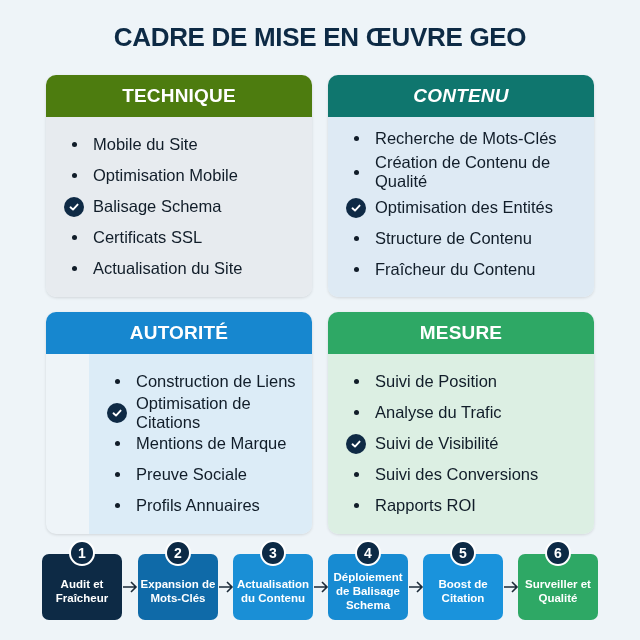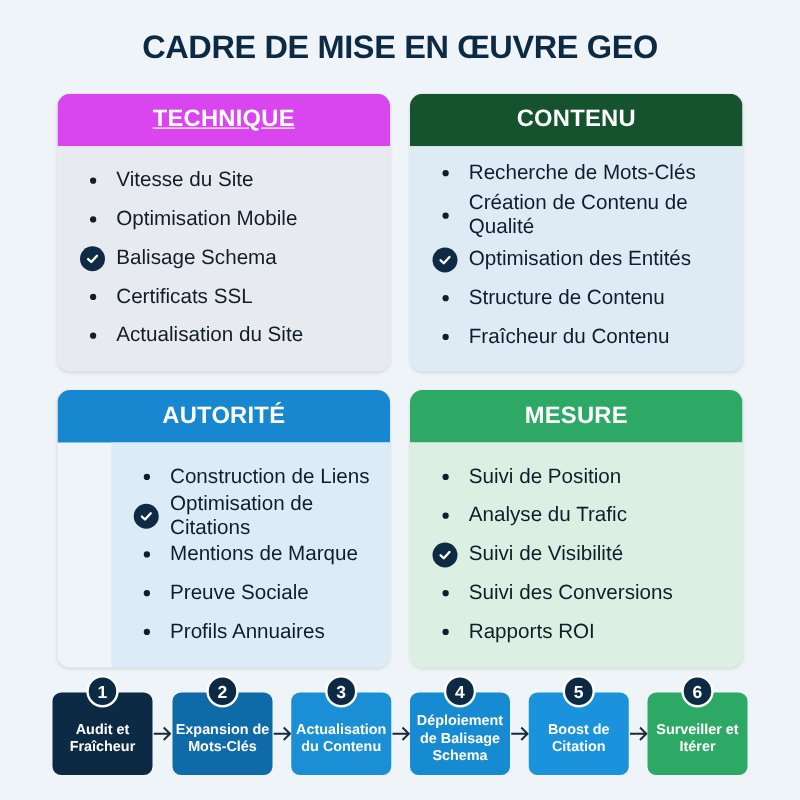--- a/index.html
+++ b/index.html
@@ -58,24 +58,24 @@
   }
   .bullet .dot {
     width: 5px; height: 5px; border-radius: 50%; background: #111d29;
   }
   .check {
     width: 20px; height: 20px; border-radius: 50%;
     background: #0f2a45;
     display: flex; align-items: center; justify-content: center;
   }
   .p-tech { left: 46px; top: 75px; }
-  .p-tech .panel-header { background: #d946ef; text-decoration: underline; }
+  .p-tech .panel-header { background: #4d7c0f; }
   .p-tech .panel-body { background: #e7ebef; }
   .p-cont { left: 328px; top: 75px; }
-  .p-cont .panel-header { background: #14532d; }
+  .p-cont .panel-header { background: #0f766e; font-style: italic; }
   .p-cont .panel-body { background: #deeaf4; }
   .p-auth { left: 46px; top: 312px; }
   .p-auth .panel-header { background: #1787cf; }
   .p-auth .panel-body { background: #dcecf7; margin-left: 43px; }
   .p-mes { left: 328px; top: 312px; }
   .p-mes .panel-header { background: #2ea865; }
   .p-mes .panel-body { background: #dcefe3; }
 
   .steps { position: absolute; left: 0; top: 540px; width: 640px; height: 90px; }
   .step {
@@ -112,21 +112,21 @@
 
 <div class="title">CADRE DE MISE EN ŒUVRE GEO</div>
 
 <div class="panel p-tech">
   <div class="panel-header">TECHNIQUE</div>
   <div class="panel-body">
     <div class="item">
         <span class="bullet">
           <span class="dot"></span>
         </span>
-        <span>Vitesse du Site</span>
+        <span>Mobile du Site</span>
       </div>
     <div class="item">
         <span class="bullet">
           <span class="dot"></span>
         </span>
         <span>Optimisation Mobile</span>
       </div>
     <div class="item">
         <span class="bullet">
           <span class="check">
@@ -308,15 +308,15 @@
   <div class="step" style="left:423px;background:#1a93dc">
     <div class="step-num">5</div>
     <span>Boost de Citation</span>
   </div>
   <svg class="arrow" style="left:503px" viewBox="0 0 16 14">
       <path d="M1 7 H14 M9 2 L14 7 L9 12" stroke="#1b2a38" stroke-width="1.6" fill="none"></path>
     </svg>
 
   <div class="step" style="left:518px;background:#2ea865">
     <div class="step-num">6</div>
-    <span>Surveiller et Itérer</span>
+    <span>Surveiller et Qualité</span>
   </div>
 </div>
 
 </body></html>

